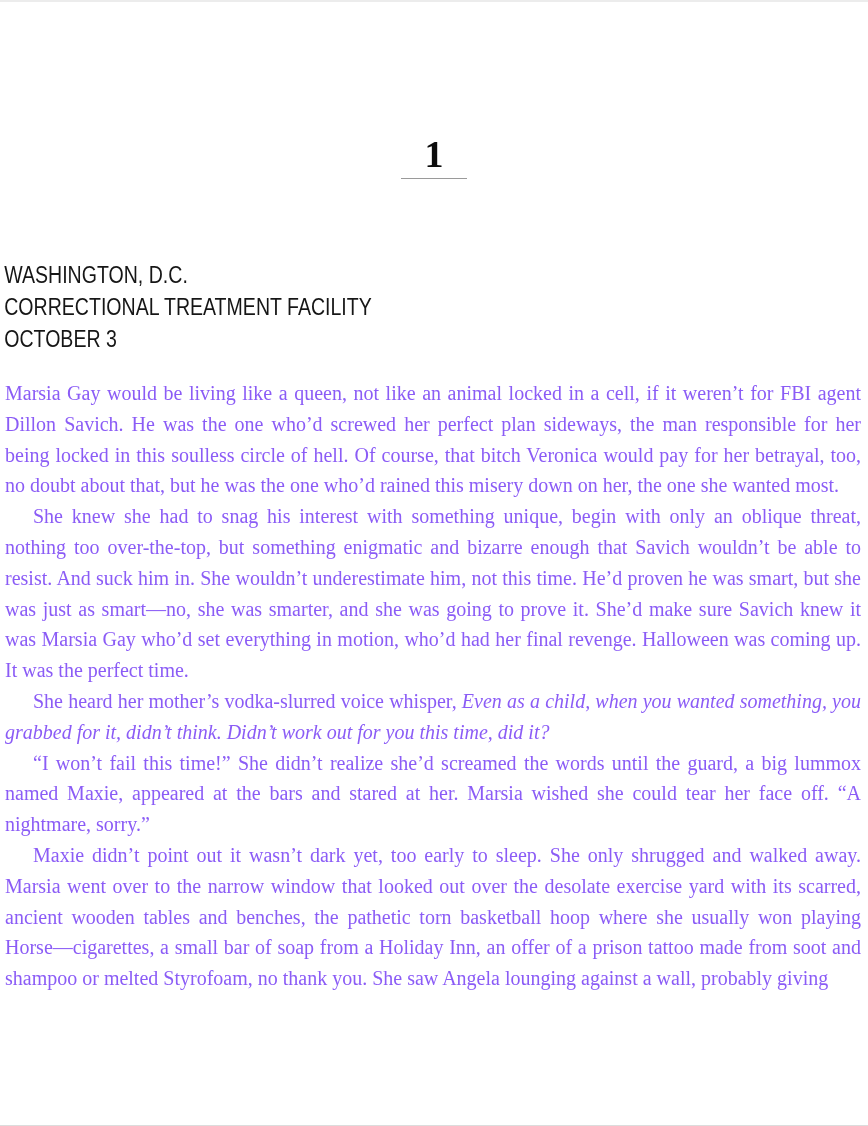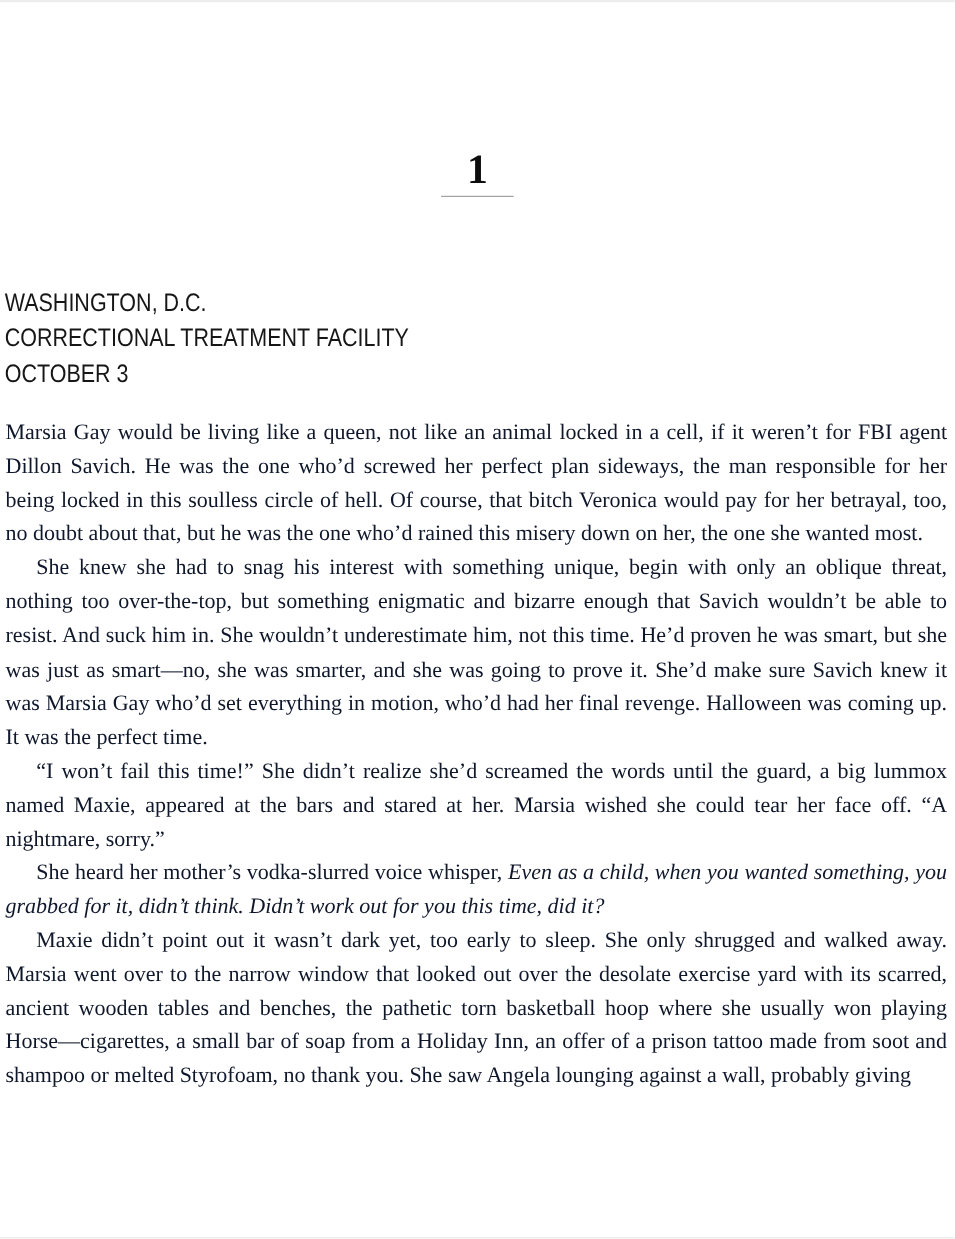--- a/index.html
+++ b/index.html
@@ -44,21 +44,21 @@
     transform: scaleX(0.85);
     transform-origin: left top;
     white-space: nowrap;
   }
   .body-text {
     margin-top: 23px;
     padding: 0 7px 0 5px;
     font-size: 20px;
     line-height: 30.8px;
     text-align: justify;
-    color: #0f172a;
+    color: #8b5cf6;
   }
   .body-text p {
     margin: 0;
     padding: 0;
     text-indent: 28px;
   }
   .body-text p.no-indent {
     text-indent: 0;
   }
   .body-text i {
@@ -80,21 +80,21 @@
     <div>OCTOBER 3</div>
   </div>
 
   <div class="body-text">
 
     <p class="no-indent">Marsia Gay would be living like a queen, not like an animal locked in a cell, if it weren’t for FBI agent Dillon Savich. He was the one who’d screwed her perfect plan sideways, the man responsible for her being locked in this soulless circle of hell. Of course, that bitch Veronica would pay for her betrayal, too, no doubt about that, but he was the one who’d rained this misery down on her, the one she wanted most.</p>
 
 
     <p>She knew she had to snag his interest with something unique, begin with only an oblique threat, nothing too over-the-top, but something enigmatic and bizarre enough that Savich wouldn’t be able to resist. And suck him in. She wouldn’t underestimate him, not this time. He’d proven he was smart, but she was just as smart—no, she was smarter, and she was going to prove it. She’d make sure Savich knew it was Marsia Gay who’d set everything in motion, who’d had her final revenge. Halloween was coming up. It was the perfect time.</p>
 
+    <p><span>She heard her mother’s vodka-slurred voice whisper, </span><i>Even as a child, when you wanted something, you grabbed for it, didn’t think. Didn’t work out for you this time, did it?</i></p>
+
     <p>“I won’t fail this time!” She didn’t realize she’d screamed the words until the guard, a big lummox named Maxie, appeared at the bars and stared at her. Marsia wished she could tear her face off. “A nightmare, sorry.”</p>
-
-    <p><span>She heard her mother’s vodka-slurred voice whisper, </span><i>Even as a child, when you wanted something, you grabbed for it, didn’t think. Didn’t work out for you this time, did it?</i></p>
 
     <p>Maxie didn’t point out it wasn’t dark yet, too early to sleep. She only shrugged and walked away. Marsia went over to the narrow window that looked out over the desolate exercise yard with its scarred, ancient wooden tables and benches, the pathetic torn basketball hoop where she usually won playing Horse—cigarettes, a small bar of soap from a Holiday Inn, an offer of a prison tattoo made from soot and shampoo or melted Styrofoam, no thank you. She saw Angela lounging against a wall, probably giving</p>
 
   </div>
 
 </div>
 
 </body></html>

